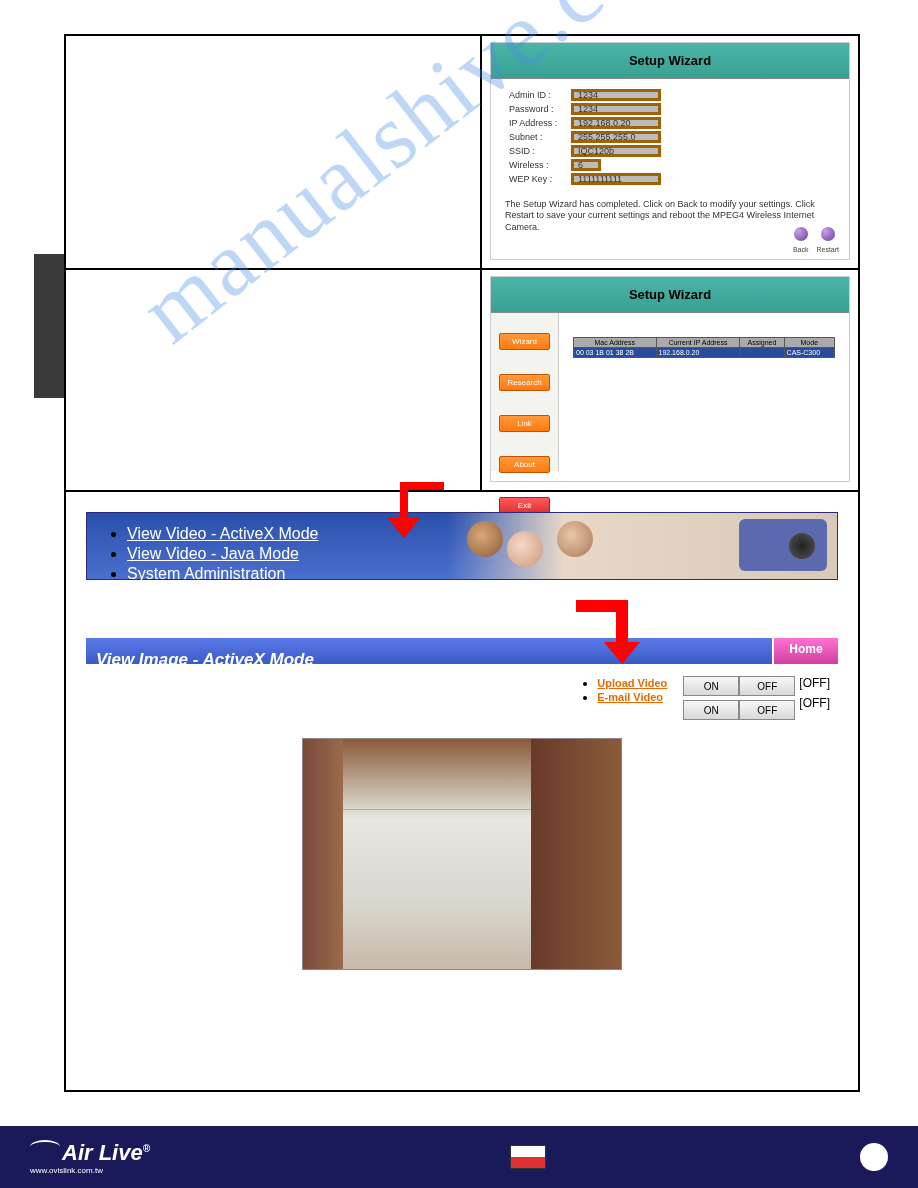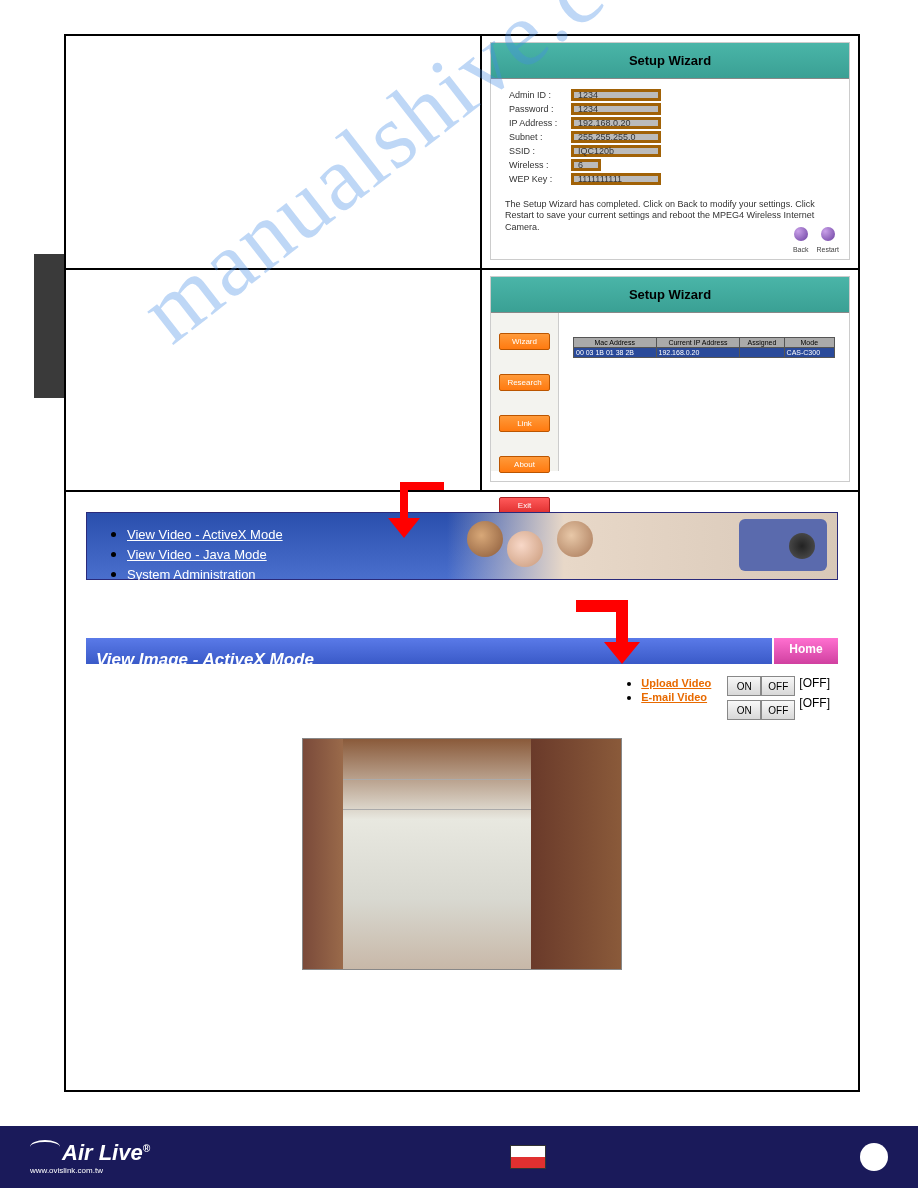--- a/index.html
+++ b/index.html
@@ -37,42 +37,42 @@
   .wiz2-table td { background: #2a4a9a; color: #fff; border: 1px solid #555; padding: 1px 2px; }
 
   
   .row3-inner { padding: 20px 20px 10px 20px; position: relative; height: 100%; }
   .arrow { position: absolute; }
   .arrow svg { display: block; }
 
   .nav-bar { display: flex; height: 68px; background: linear-gradient(#2a4fad,#4a6fcd); border: 1px solid #2a2a7a; }
   .nav-left { width: 360px; padding: 10px 24px; }
   .nav-left ul { list-style: disc; padding-left: 16px; }
-  .nav-left a { color: #fff; font-size: 13px; text-decoration: underline; margin-top: 8px; }
+  .nav-left a { color: #fff; font-size: 16px; text-decoration: underline; margin-top: 8px; }
   .nav-left li { margin: 2px 0; }
   .nav-center { flex: 1; background: linear-gradient(90deg, rgba(255,255,255,0) 0%, #e8d8c8 30%, #d8c8b8 100%); position: relative; overflow: hidden; }
   .face { width: 36px; height: 36px; border-radius: 50%; position: absolute; top: 8px; }
   .face.f1 { left: 20px; background: radial-gradient(circle at 40% 40%, #d8a878, #8a5a3a); }
   .face.f2 { left: 60px; top: 18px; background: radial-gradient(circle at 40% 40%, #f8d8c8, #c89878); }
   .face.f3 { left: 110px; background: radial-gradient(circle at 40% 40%, #e8c8a8, #a87858); }
   .cam-box { position: absolute; right: 10px; top: 6px; width: 88px; height: 52px; background: #5a6aad; border-radius: 6px; }
   .cam-lens { position: absolute; right: 12px; top: 14px; width: 26px; height: 26px; border-radius: 50%; background: radial-gradient(circle,#222,#555); }
 
   .view-bar { margin-top: 58px; display: flex; height: 26px; }
   .view-title { flex: 1; background: linear-gradient(#5a7ae8,#3a5ac8); color: #fff; font-weight: bold; font-style: italic; font-size: 17px; padding: 12px 10px; }
   .home-btn { width: 66px; background: linear-gradient(#ff70d0,#d040a0); color: #fff; font-size: 12px; font-weight: bold; text-align: center; padding: 4px 0; border-left: 2px solid #fff; }
 
   .info-row { display: flex; padding: 12px 8px 6px 8px; }
   .info-left { flex: 1; font-size: 13px; color: #333; }
   .info-left .nm { margin-bottom: 20px; }
   .info-right { display: flex; align-items: flex-start; font-size: 12px; }
   .link-col ul { list-style: disc; padding-left: 16px; margin-right: 16px; }
   .link-col a { text-decoration: underline; font-size: 11px; }
   .link-col a.orange { color: #e86a00; font-weight: bold; }
-  .btn-sm { width: 34px; height: 20px; background: linear-gradient(#f8f8f8,#d8d8d8); border: 1px solid #888; font-size: 10px; display: inline-flex; align-items: center; justify-content: center; }
+  .btn-sm { width: 56px; height: 20px; background: linear-gradient(#f8f8f8,#d8d8d8); border: 1px solid #888; font-size: 10px; display: inline-flex; align-items: center; justify-content: center; }
   .btn-col { display: flex; flex-direction: column; gap: 4px; }
   .status-col { display: flex; flex-direction: column; gap: 6px; font-size: 12px; padding-left: 4px; }
 
   .video-frame { margin: 12px auto 0 auto; width: 320px; height: 232px; background: linear-gradient(180deg,#8a5a3a 0%, #e8e8e0 35%, #d8d8d0 70%, #c8b8a8 100%); border: 1px solid #888; position: relative; overflow: hidden; }
   .door { position: absolute; right: 0; top: 0; width: 90px; height: 100%; background: linear-gradient(90deg,#6a3a2a,#8a5a3a); }
   .door2 { position: absolute; left: 0; top: 0; width: 40px; height: 100%; background: linear-gradient(90deg,#7a4a3a,#9a6a4a); }
   .ceiling-line { position: absolute; left: 40px; top: 40px; right: 90px; height: 1px; background: #aaa; }
 
   
   .footer { position: absolute; left: 0; bottom: 0; width: 918px; height: 62px; background: #1a1a5a; display: flex; align-items: center; padding: 0 30px; }

